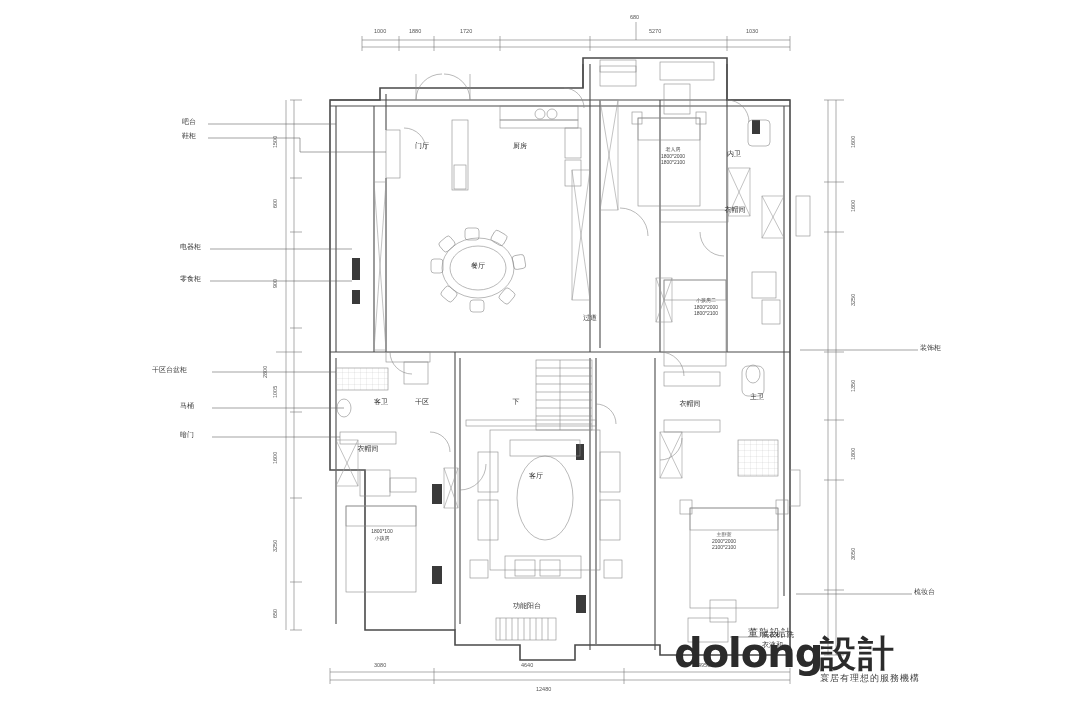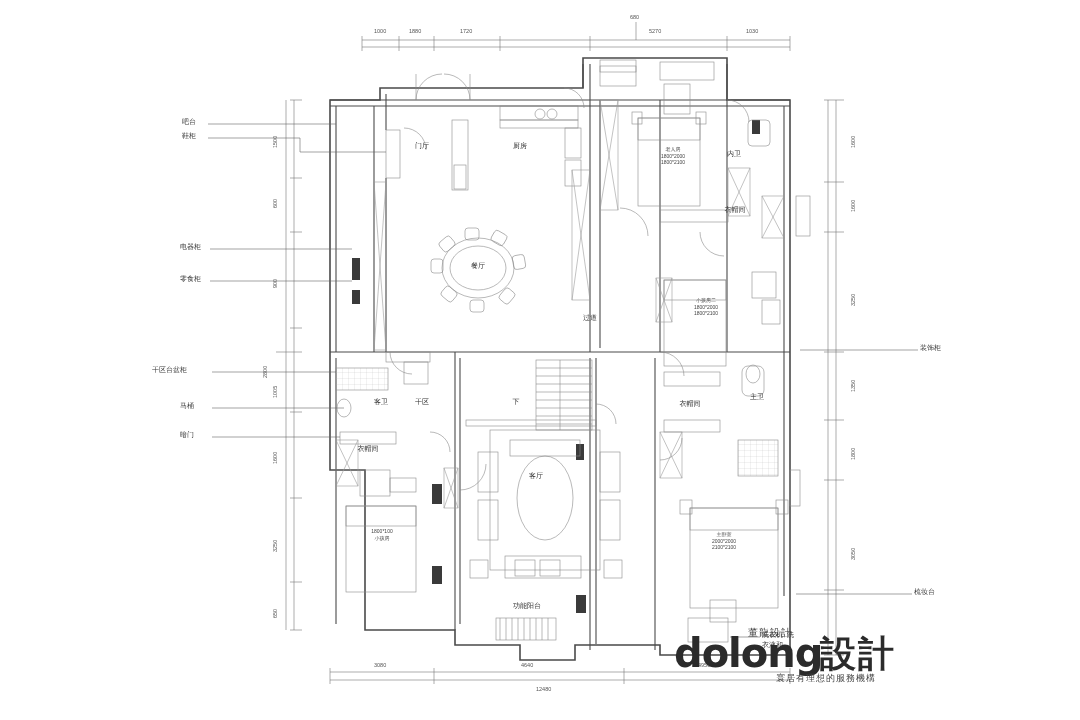--- a/index.html
+++ b/index.html
@@ -324,15 +324,15 @@
   <div class="dim" style="left:850px;top:148px;transform:rotate(-90deg);transform-origin:left top;">1600</div>
   <div class="dim" style="left:850px;top:212px;transform:rotate(-90deg);transform-origin:left top;">1600</div>
   <div class="dim" style="left:850px;top:306px;transform:rotate(-90deg);transform-origin:left top;">3250</div>
   <div class="dim" style="left:850px;top:392px;transform:rotate(-90deg);transform-origin:left top;">1350</div>
   <div class="dim" style="left:850px;top:460px;transform:rotate(-90deg);transform-origin:left top;">1800</div>
   <div class="dim" style="left:850px;top:560px;transform:rotate(-90deg);transform-origin:left top;">3050</div>
 
   <div class="wm wm-top" style="left:748px;top:626px;">董龍設計</div>
   <div class="wm wm-main" style="left:674px;top:630px;">dolong</div>
   <div class="wm wm-cn" style="left:820px;top:630px;">設計</div>
-  <div class="wm wm-sub" style="left:776px;top:672px;font-family:Liberation Serif, serif;">寰居有理想的服務機構</div>
+  <div class="wm wm-sub" style="left:820px;top:672px;font-family:Liberation Serif, serif;">寰居有理想的服務機構</div>
 
 </div>
 
 </body></html>

